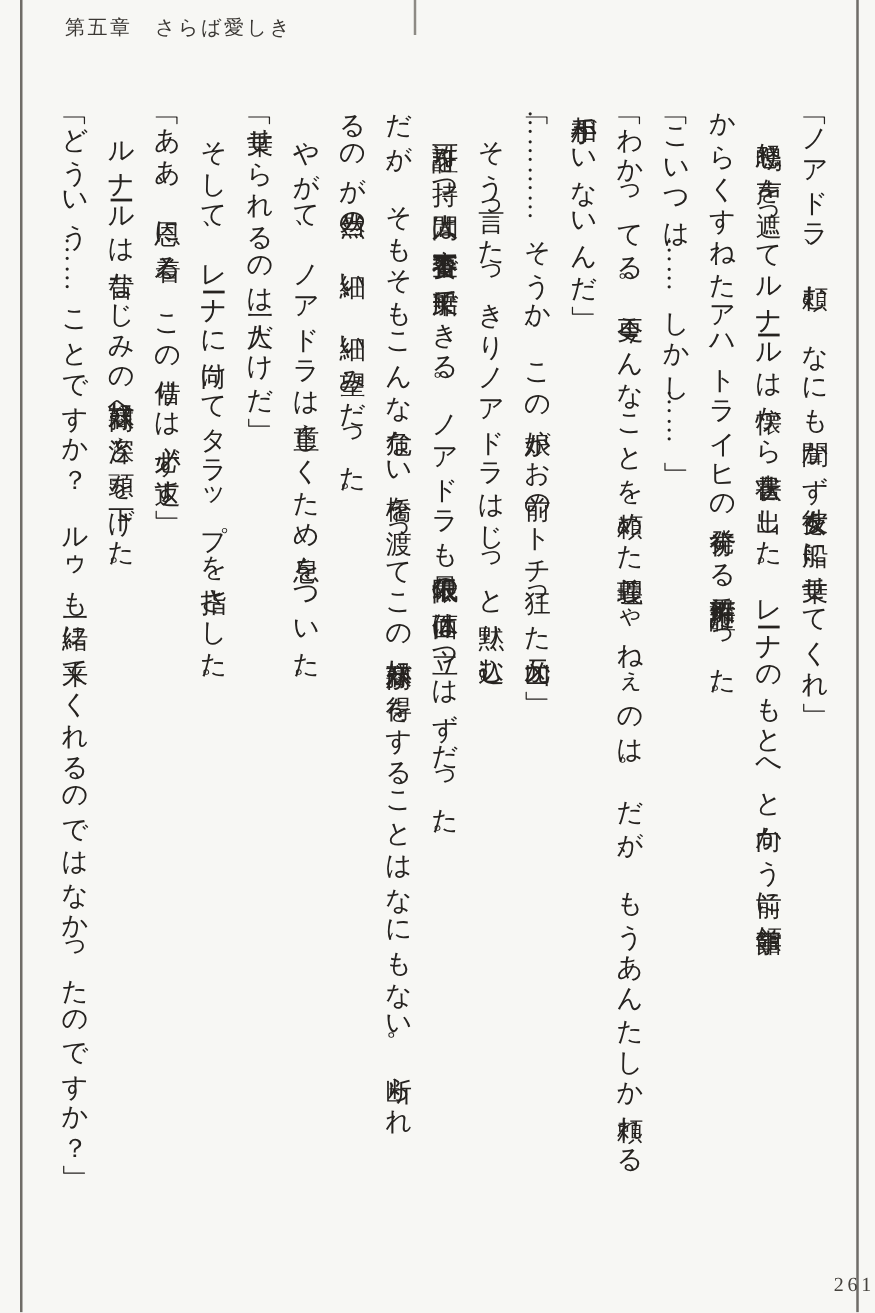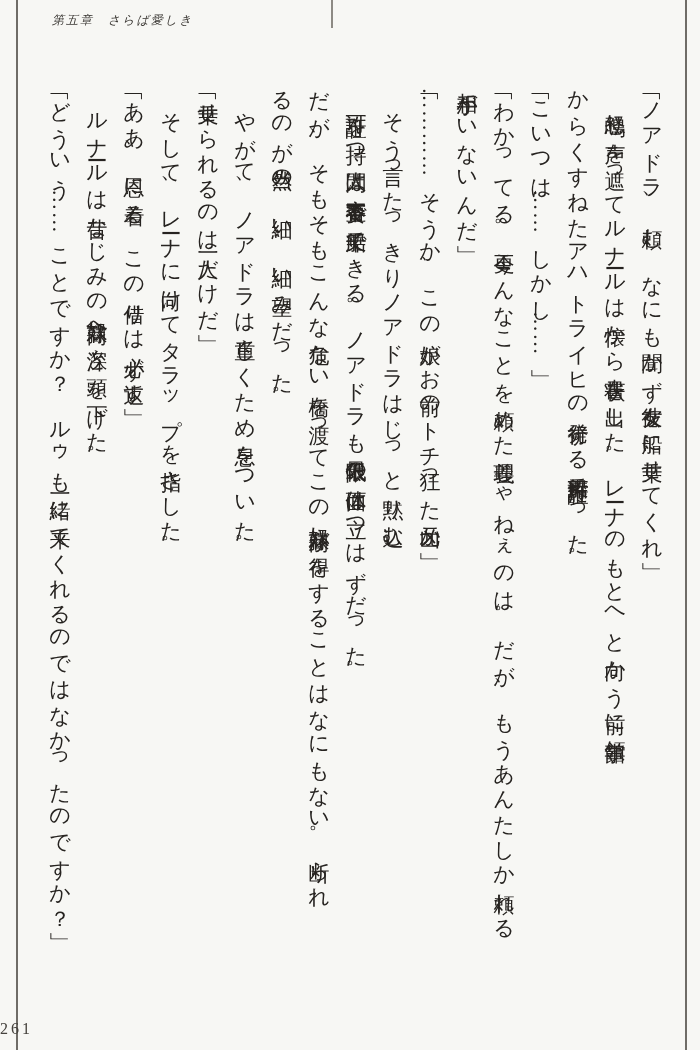--- a/index.html
+++ b/index.html
@@ -34,25 +34,24 @@
     top: 0;
     left: 331px;
     width: 2px;
     height: 28px;
     background: #8d8a84;
   }
   .chapter-header {
     position: absolute;
     top: 12px;
     left: 52px;
-    font-size: 12px;
+    font-size: 16px;
     letter-spacing: 2px;
     color: #3b3834;
     white-space: pre;
-    font-style: italic;
   }
   .text-area {
     position: absolute;
     top: 76px;
     right: 30px;
     height: 932px;
     writing-mode: vertical-rl;
     -webkit-writing-mode: vertical-rl;
     font-size: 21px;
     letter-spacing: 1.5px;
@@ -66,21 +65,21 @@
   }
   
   .ind-p { text-indent: 22px; }
   
   .ind-d { text-indent: 10px; }
   .page-number {
     position: absolute;
     bottom: 12px;
     left: 0;
     width: 100%;
-    text-align: left;
+    text-align: right;
     font-size: 16px;
     letter-spacing: 3px;
     color: #45423d;
   }
 </style>
 </head>
 <body>
 
 <div class="page">
 

